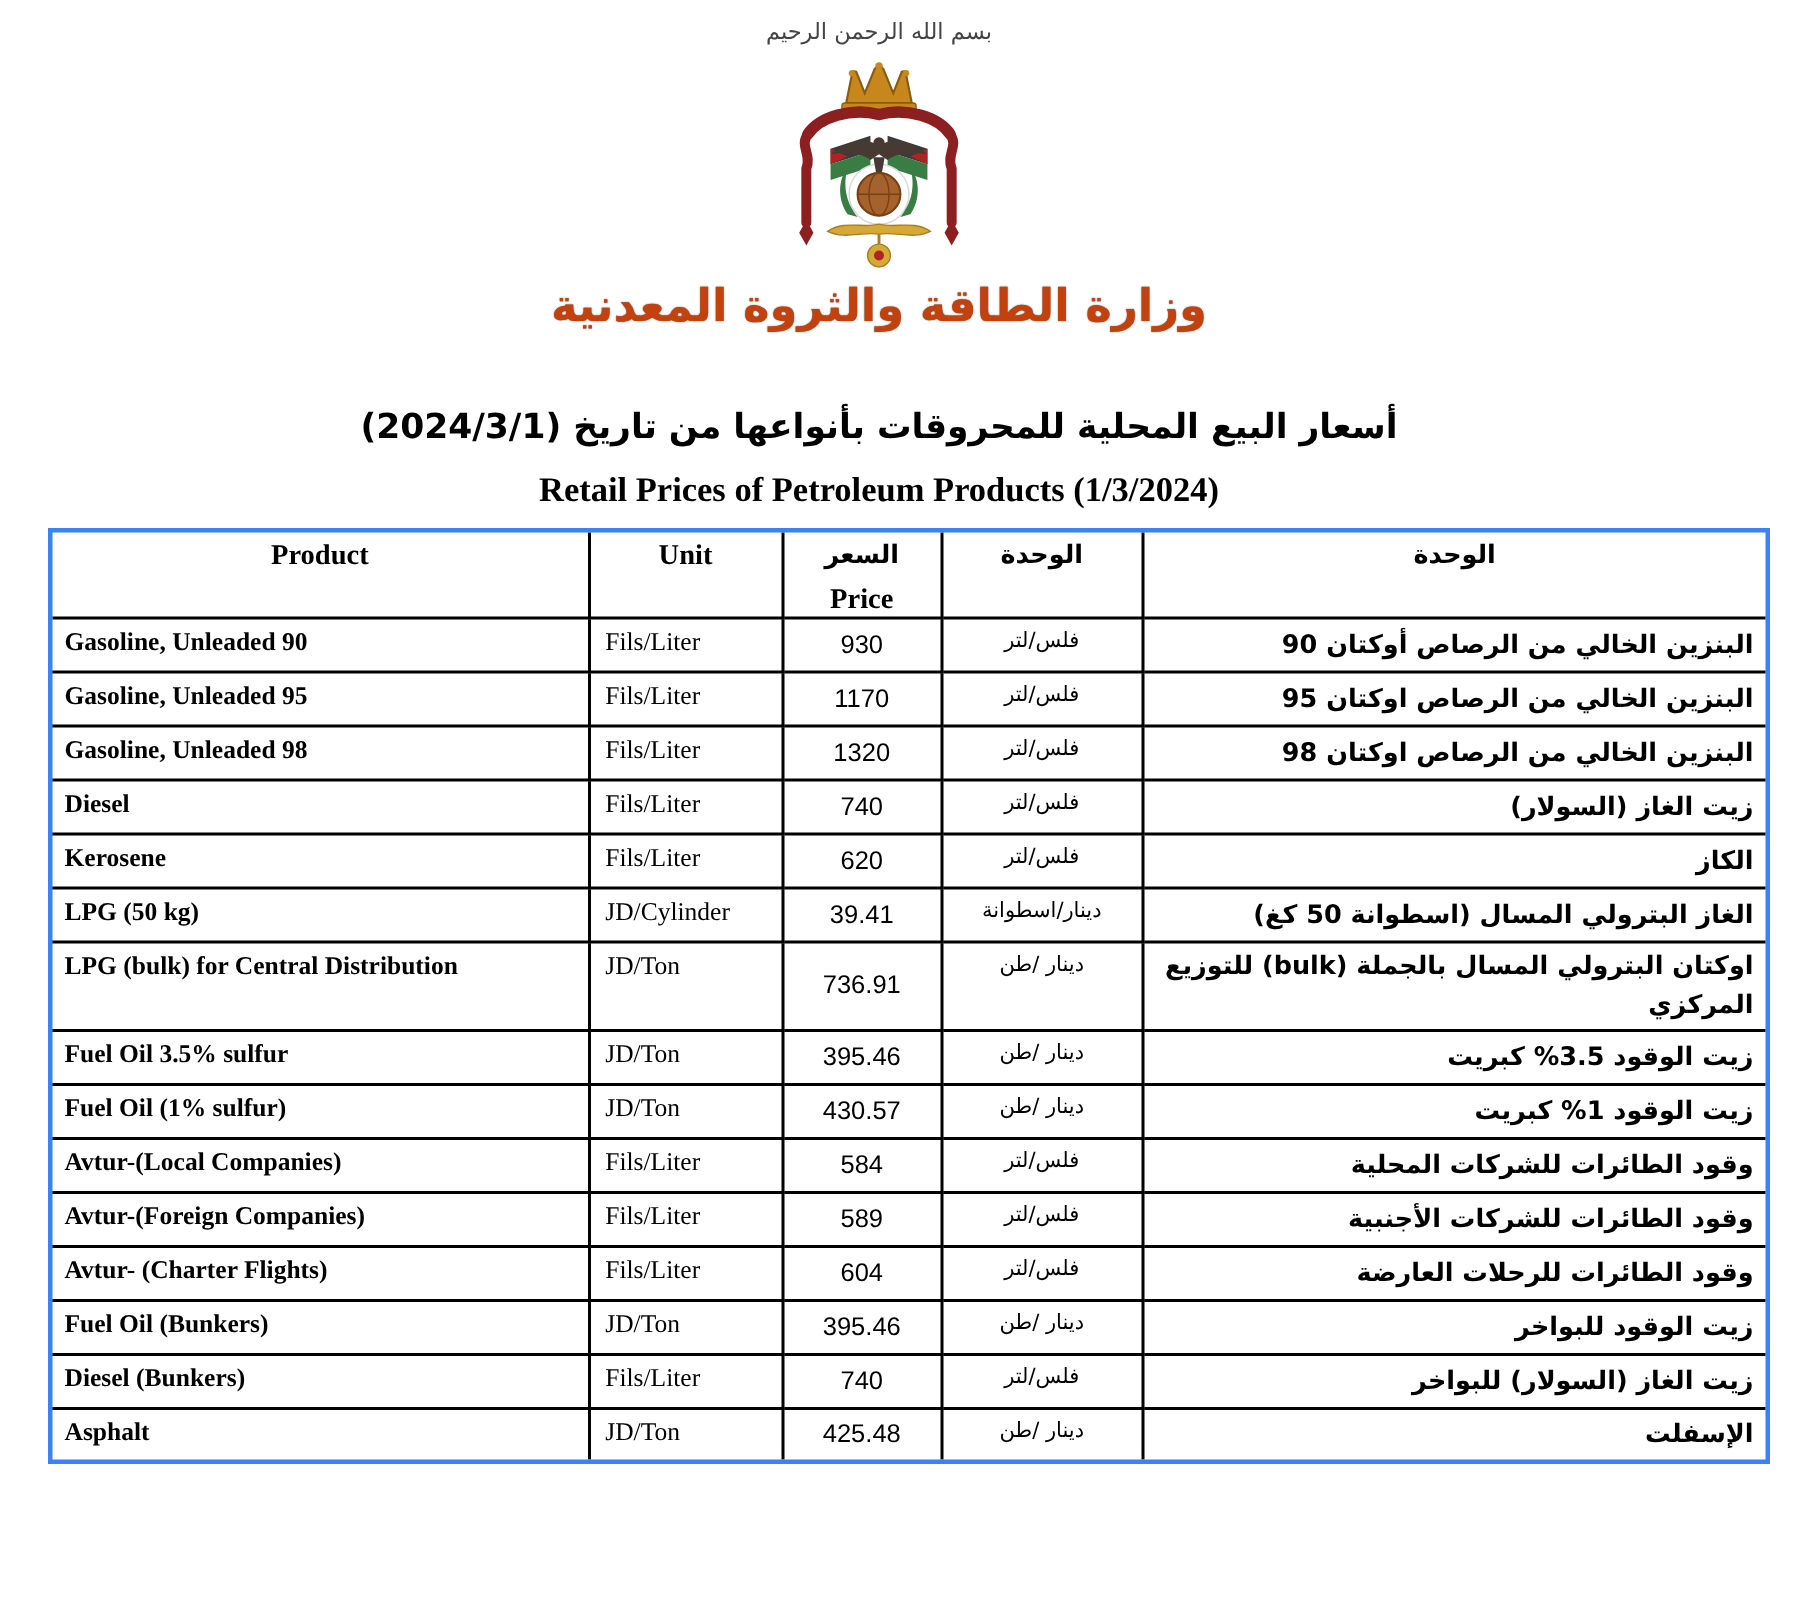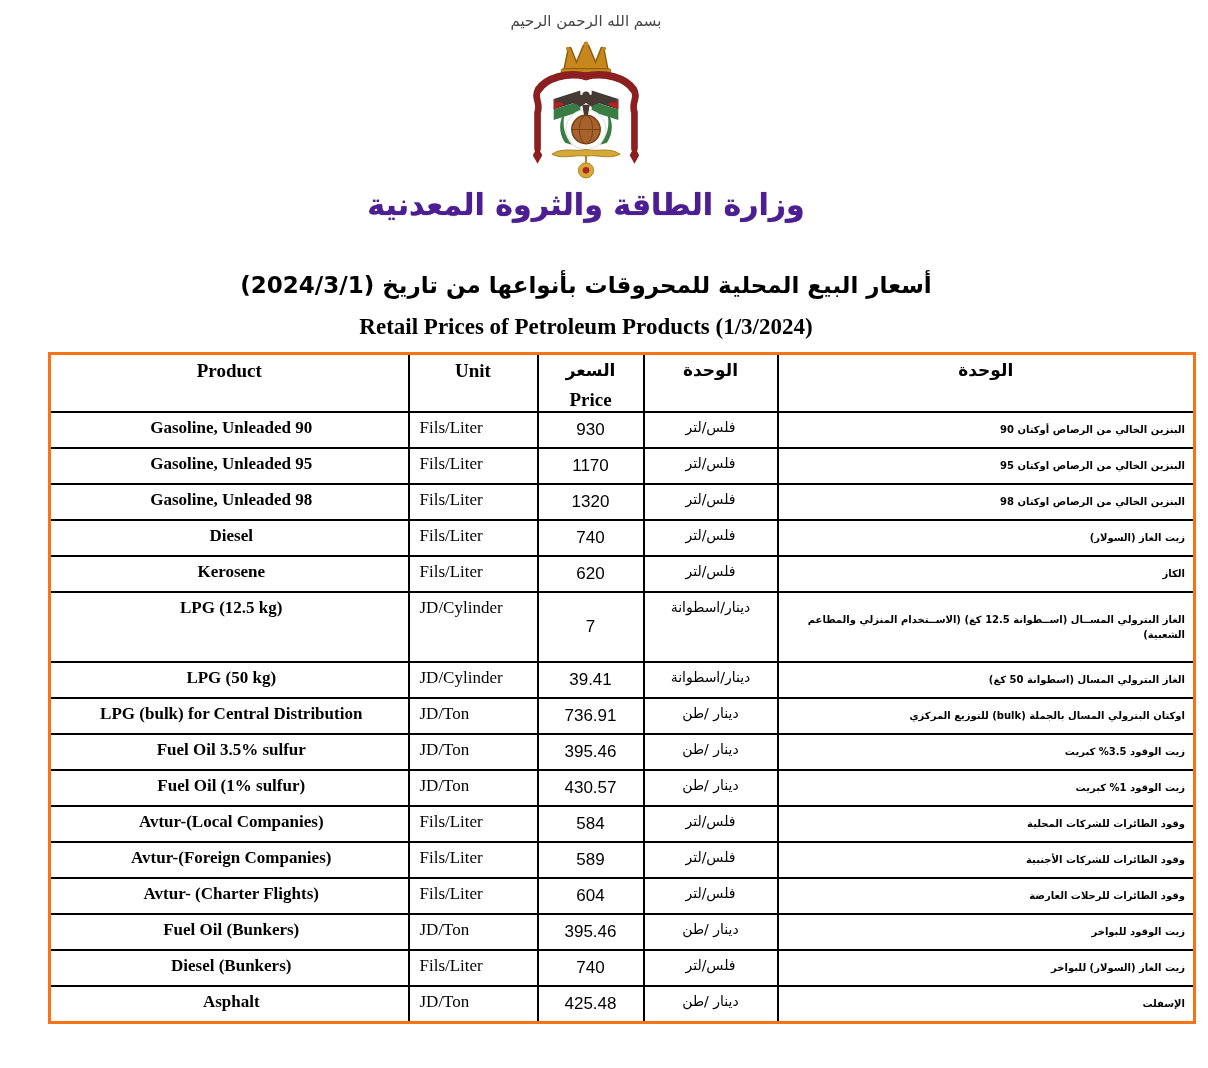--- a/index.html
+++ b/index.html
@@ -18,61 +18,61 @@
     direction: rtl;
     font-family: "DejaVu Sans", sans-serif;
     font-size: 15px; color: #444;
     letter-spacing: 1px;
   }
   .crest { margin: 8px auto 0; width: 152px; height: 145px; }
   .crest svg { display: block; }
   .ministry {
     direction: rtl;
     font-family: "DejaVu Sans", sans-serif;
-    font-size: 30px; font-weight: bold; color: #4c1d95;
+    font-size: 30px; font-weight: bold; color: #c2410c;
     margin-top: 4px;
     text-shadow: 0 0 1px #555;
   }
 
   
   .title-ar {
     margin-top: 50px;
     direction: rtl; text-align: center;
     font-family: "DejaVu Sans", sans-serif;
     font-size: 23px; font-weight: bold;
   }
   .title-en {
     margin-top: 16px;
     text-align: center;
     font-family: "Liberation Serif", serif;
     font-size: 23px; font-weight: bold;
   }
 
   
   table.prices {
-    margin: 12px 0 0 48px;
+    margin: 12px 0 0 32px;
     width: 1145px;
     border-collapse: collapse;
-    border: 3px solid #f97316;
+    border: 3px solid #3b82f6;
     table-layout: fixed;
   }
   th, td { border: 2px solid #000; overflow: hidden; }
 
   thead tr { height: 58px; }
   th { vertical-align: top; padding-top: 5px; font-weight: bold; }
   th.h-en { font-family: "Liberation Serif", serif; font-size: 19px; }
   th.h-ar { direction: rtl; font-family: "DejaVu Sans", sans-serif; font-size: 17px; }
   th.h-price .ar { direction: rtl; font-family: "DejaVu Sans", sans-serif; font-size: 17px; }
   th.h-price .en { font-family: "Liberation Serif", serif; font-size: 19px; margin-top: 9px; }
 
   tbody tr { height: 36px; }
   tbody tr.row-tall { height: 70px; }
 
   td.c-product-en {
-    text-align: center; padding: 5px 4px 0 8px;
+    text-align: left; padding: 5px 4px 0 8px;
     vertical-align: top;
     font-family: "Liberation Serif", serif;
     font-size: 17px; font-weight: bold;
   }
   td.c-unit-en {
     text-align: left; padding: 5px 2px 0 10px;
     vertical-align: top;
     font-family: "Liberation Serif", serif;
     font-size: 17px;
     border-radius: 15px;
@@ -85,21 +85,21 @@
   td.c-unit-ar {
     direction: rtl; text-align: center; vertical-align: top;
     padding-top: 6px;
     font-family: "DejaVu Sans", sans-serif;
     font-size: 14px;
   }
   td.c-product-ar {
     direction: rtl; text-align: right; vertical-align: middle;
     padding: 2px 8px 2px 4px;
     font-family: "DejaVu Sans", sans-serif;
-    font-size: 10px; font-weight: bold;
+    font-size: 17px; font-weight: bold;
     line-height: 1.55;
   }
 </style>
 </head>
 <body>
 
 <div class="page">
 
   <div class="letterhead">
     <div class="bismillah">بسم الله الرحمن الرحيم</div>
@@ -215,27 +215,20 @@
           <td class="c-unit-ar">فلس/لتر</td>
           <td class="c-product-ar">زيت الغاز (السولار)</td>
         </tr>
         <tr>
           <td class="c-product-en">Kerosene</td>
           <td class="c-unit-en">Fils/Liter</td>
           <td class="c-price">620</td>
           <td class="c-unit-ar">فلس/لتر</td>
           <td class="c-product-ar">الكاز</td>
         </tr>
-        <tr class="row-tall">
-          <td class="c-product-en">LPG (12.5 kg)</td>
-          <td class="c-unit-en">JD/Cylinder</td>
-          <td class="c-price">7</td>
-          <td class="c-unit-ar">دينار/اسطوانة</td>
-          <td class="c-product-ar">الغاز البترولي المســال (اســطوانة 12.5 كغ) (الاســتخدام المنزلي والمطاعم الشعبية)</td>
-        </tr>
         <tr>
           <td class="c-product-en">LPG (50 kg)</td>
           <td class="c-unit-en">JD/Cylinder</td>
           <td class="c-price">39.41</td>
           <td class="c-unit-ar">دينار/اسطوانة</td>
           <td class="c-product-ar">الغاز البترولي المسال (اسطوانة 50 كغ)</td>
         </tr>
         <tr>
           <td class="c-product-en">LPG (bulk) for Central Distribution</td>
           <td class="c-unit-en">JD/Ton</td>

